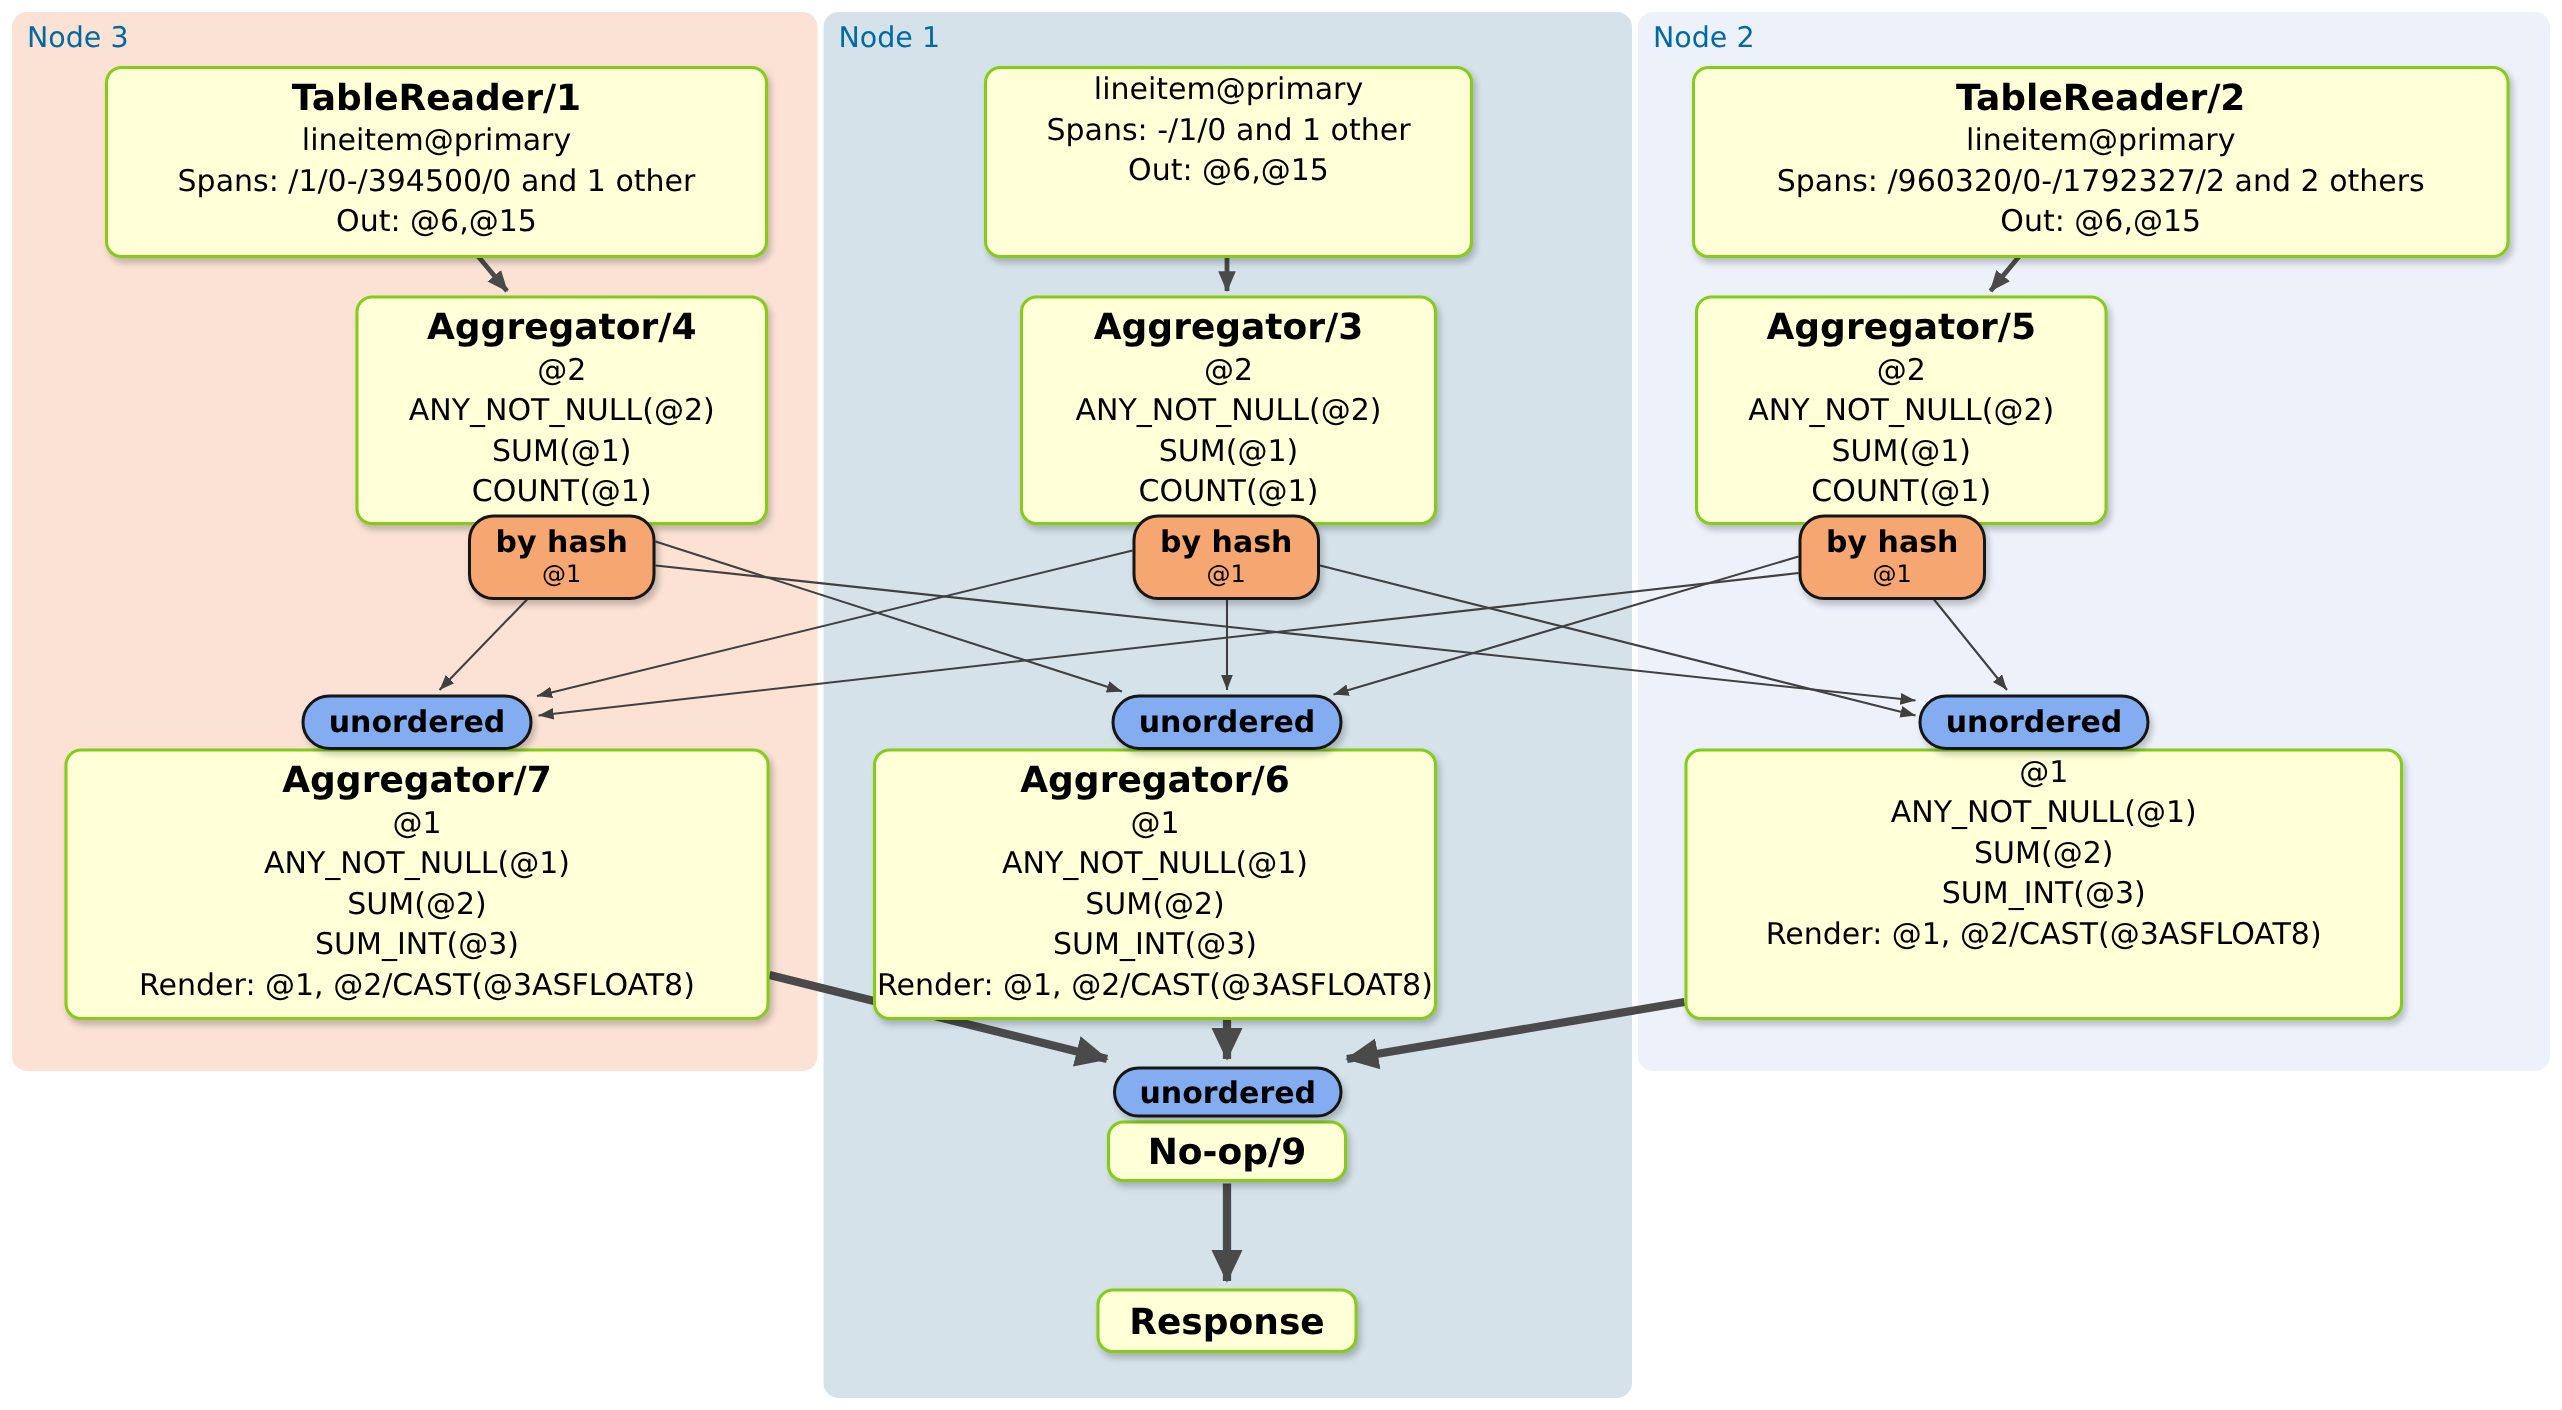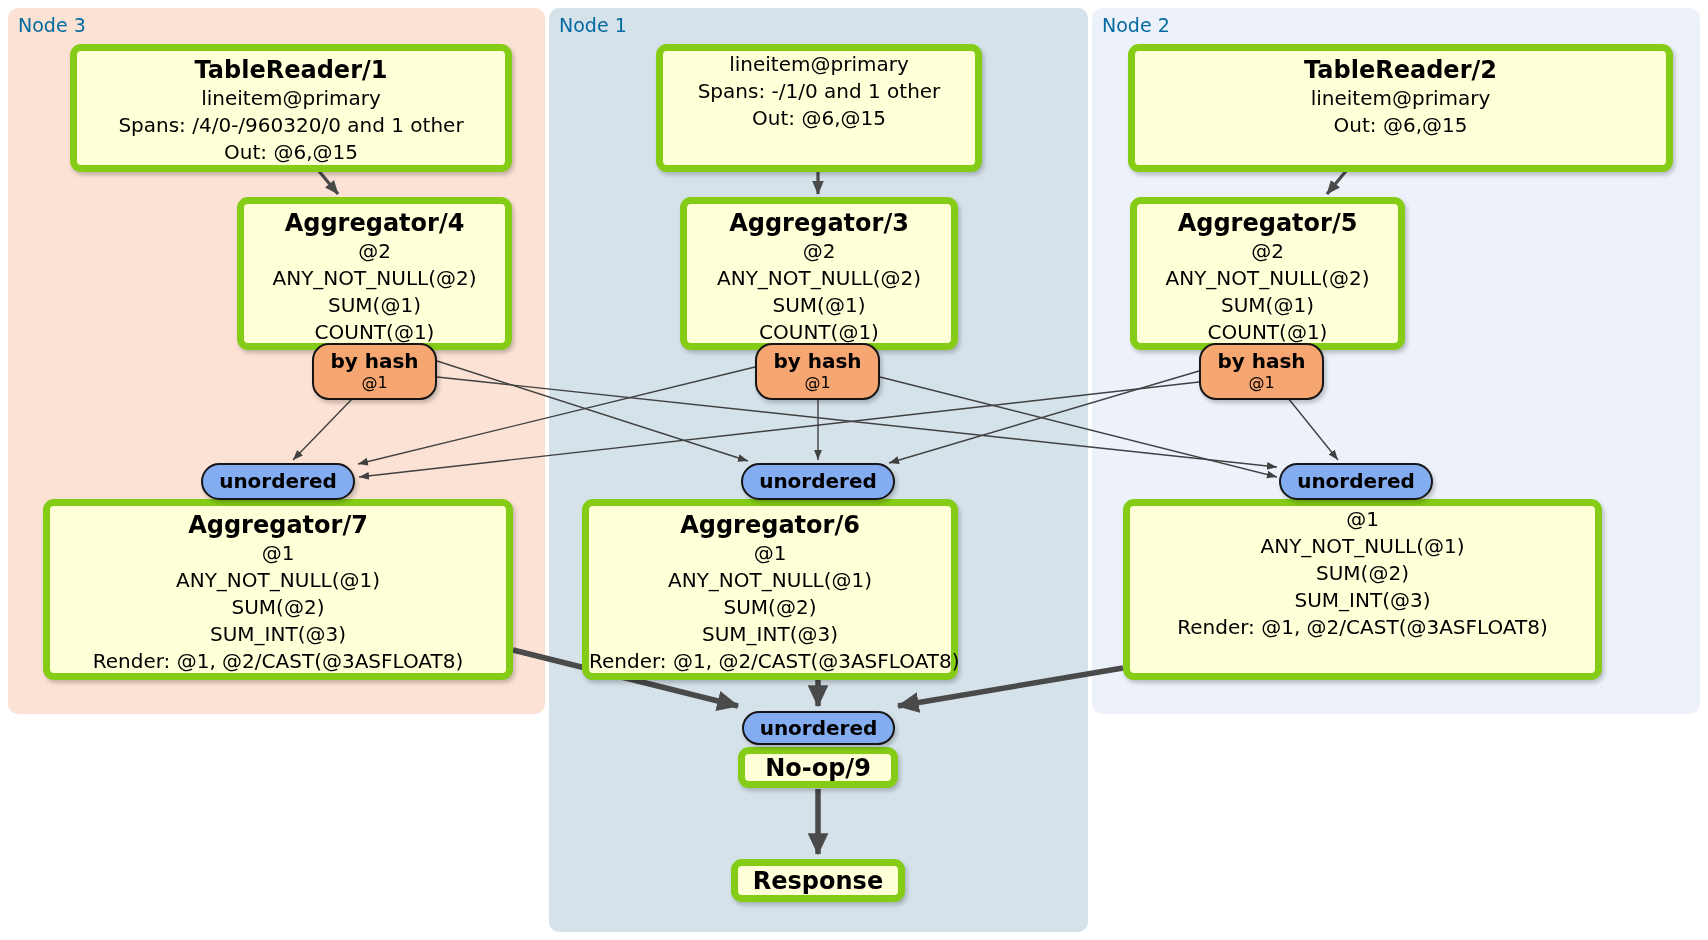--- a/index.html
+++ b/index.html
@@ -12,21 +12,21 @@
   .region{position:absolute;border-radius:10px;z-index:0;}
   .region-node3{left:8px;top:8px;width:537px;height:706px;background:#fbe2d4;}
   .region-node1{left:549px;top:8px;width:539px;height:924px;background:#d5e2ea;}
   .region-node2{left:1092px;top:8px;width:608px;height:706px;background:#ecf1fa;}
   .region-label{font-size:19px;color:#0369a1;padding:6px 0 0 10px;}
   svg.edges{position:absolute;left:0;top:0;z-index:1;}
   .edge-thin{stroke:#404040;stroke-width:1.4px;}
   .edge-medium{stroke:#4a4a4a;stroke-width:3.2px;}
   .edge-thick{stroke:#4a4a4a;stroke-width:5.5px;}
   .proc{
-    position:absolute;background:#ffffd8;border:7px solid #84cc16;border-radius:11px;
+    position:absolute;background:#ffffd8;border:2px solid #84cc16;border-radius:11px;
     text-align:center;box-shadow:2px 3px 4px rgba(0,0,0,.22);z-index:2;box-sizing:border-box;
     color:#000;
   }
   .proc-title{font-weight:bold;font-size:24px;line-height:30px;padding-top:4px;white-space:nowrap;}
   .proc-line{font-size:20px;line-height:27px;white-space:nowrap;}
   .proc-single{display:flex;align-items:center;justify-content:center;}
   .proc-single .proc-title{padding-top:0;}
   .pill{
     position:absolute;border:2px solid #161616;text-align:center;z-index:3;
     box-sizing:border-box;box-shadow:2px 3px 4px rgba(0,0,0,.22);color:#000;
@@ -78,31 +78,32 @@
       <line x1="1288" y1="398" x2="1338" y2="460" class="edge-thin" marker-end="url(#arrow-thin)"></line>
       <line x1="513" y1="650" x2="738" y2="706" class="edge-thick" marker-end="url(#arrow-thick)"></line>
       <line x1="818" y1="680" x2="818" y2="706" class="edge-thick" marker-end="url(#arrow-thick)"></line>
       <line x1="1123" y1="668" x2="898" y2="706" class="edge-thick" marker-end="url(#arrow-thick)"></line>
       <line x1="818" y1="789" x2="818" y2="854" class="edge-thick" marker-end="url(#arrow-thick)"></line>
     </svg>
 
   <div class="proc" style="left:70px;top:44px;width:442px;height:128px;">
     <div class="proc-title">TableReader/1</div>
     <div class="proc-line">lineitem@primary</div>
-    <div class="proc-line">Spans: /4/0-/960320/0 and 1 other</div>
+    <div class="proc-line">Spans: /1/0-/394500/0 and 1 other</div>
     <div class="proc-line">Out: @6,@15</div>
   </div>
   <div class="proc" style="left:656px;top:44px;width:326px;height:128px;">
     <div class="proc-line">lineitem@primary</div>
     <div class="proc-line">Spans: -/1/0 and 1 other</div>
     <div class="proc-line">Out: @6,@15</div>
   </div>
   <div class="proc" style="left:1128px;top:44px;width:545px;height:128px;">
     <div class="proc-title">TableReader/2</div>
     <div class="proc-line">lineitem@primary</div>
+    <div class="proc-line">Spans: /960320/0-/1792327/2 and 2 others</div>
     <div class="proc-line">Out: @6,@15</div>
   </div>
 
   <div class="proc" style="left:237px;top:197px;width:275px;height:153px;">
     <div class="proc-title">Aggregator/4</div>
     <div class="proc-line">@2</div>
     <div class="proc-line">ANY_NOT_NULL(@2)</div>
     <div class="proc-line">SUM(@1)</div>
     <div class="proc-line">COUNT(@1)</div>
   </div>

